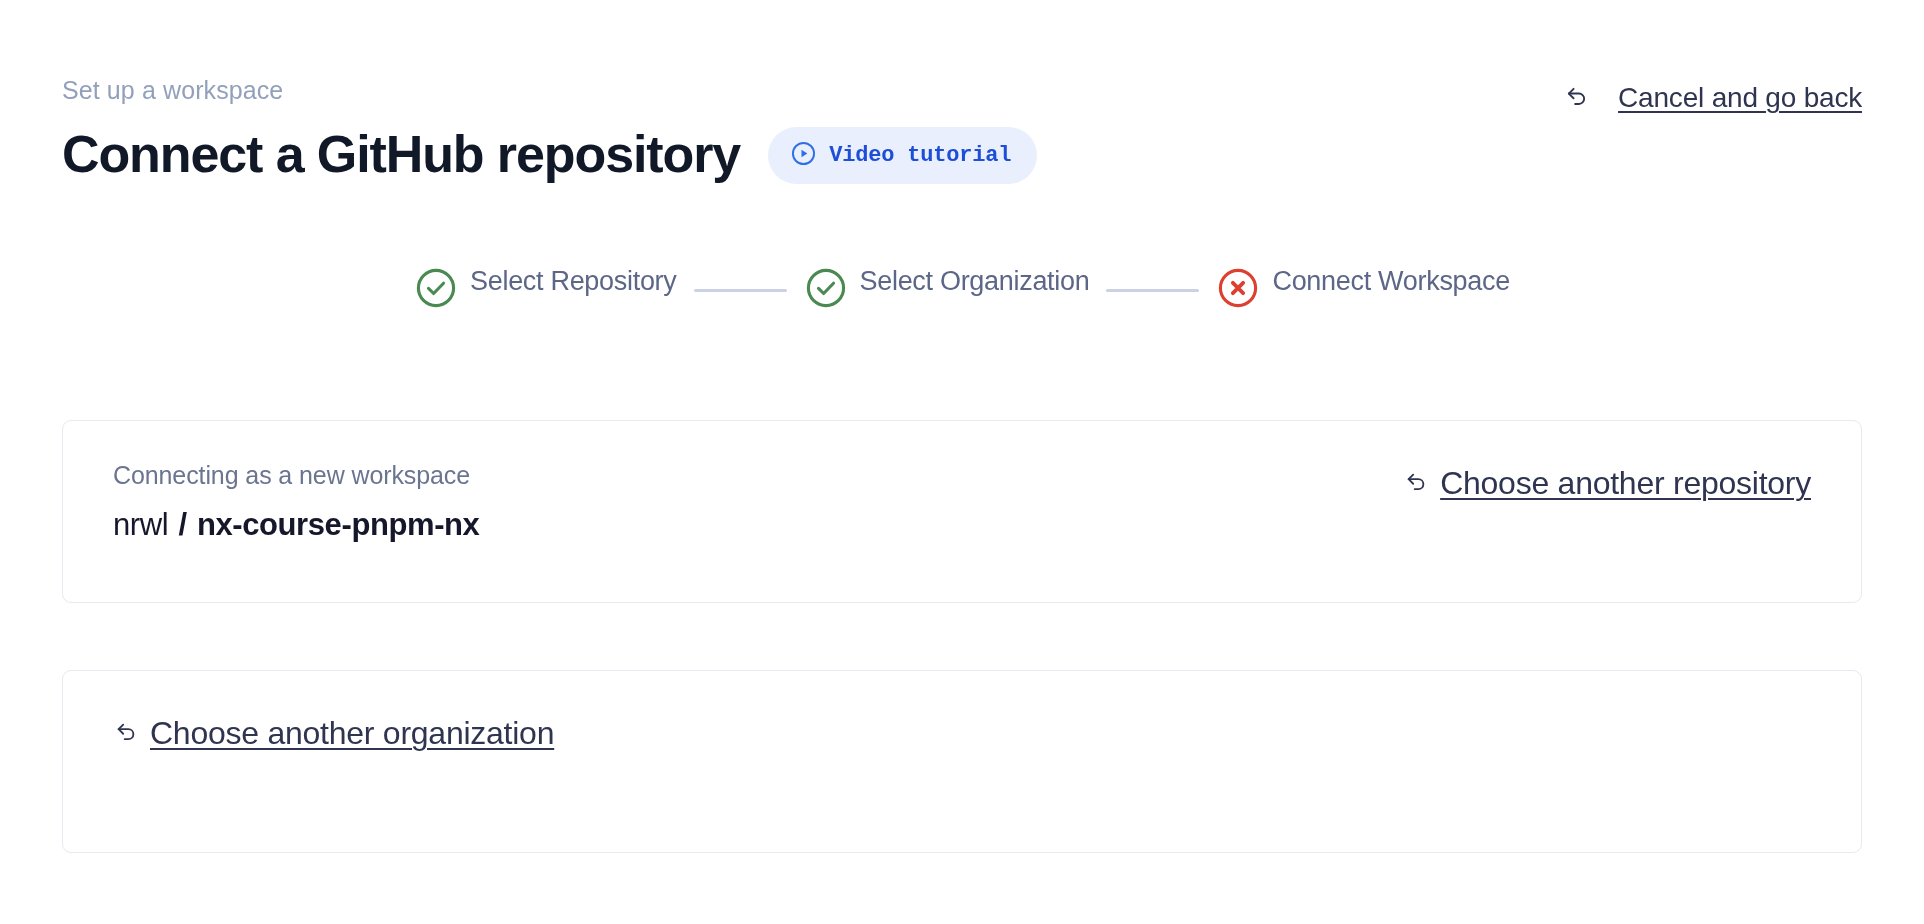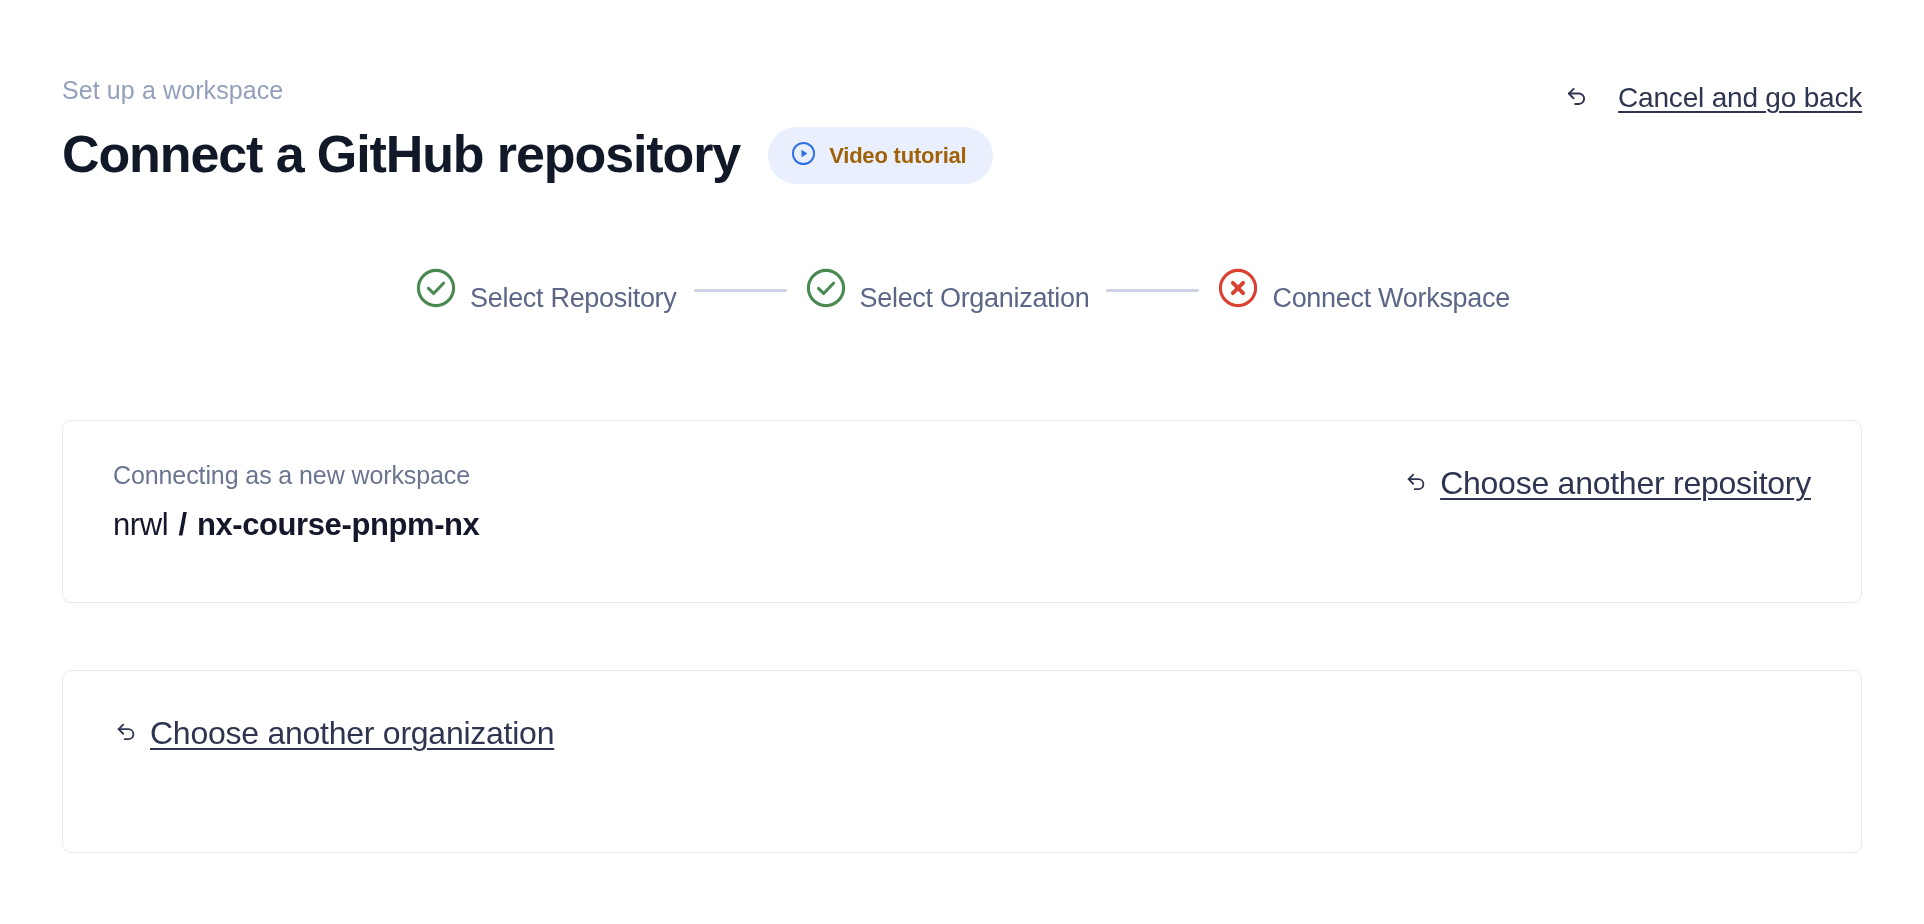--- a/index.html
+++ b/index.html
@@ -56,23 +56,24 @@
     background: #e9effd;
     border: none;
     border-radius: 999px;
     padding: 13px 26px 13px 22px;
     cursor: pointer;
     text-decoration: none;
   }
   .video-badge-label {
     font-size: 22px;
     font-weight: 700;
-    color: #a16207;
+    color: #1d4ed8;
     letter-spacing: -0.2px;
     white-space: nowrap;
+    font-family: Liberation Mono, monospace;
   }
   .video-icon { display: block; }
 
   
   .cancel-link {
     position: absolute;
     right: 0;
     top: 82px;
     display: inline-flex;
     align-items: center;
@@ -93,21 +94,21 @@
   
   .stepper {
     display: flex;
     align-items: center;
     justify-content: center;
     margin-top: 82px;
     gap: 0;
   }
   .step {
     display: flex;
-    align-items: flex-end;
+    align-items: flex-start;
     gap: 12px;
   }
   .step-label {
     font-size: 27px;
     color: #5c6687;
     letter-spacing: -0.3px;
     white-space: nowrap;
   }
   .step-connector {
     width: 93px;

